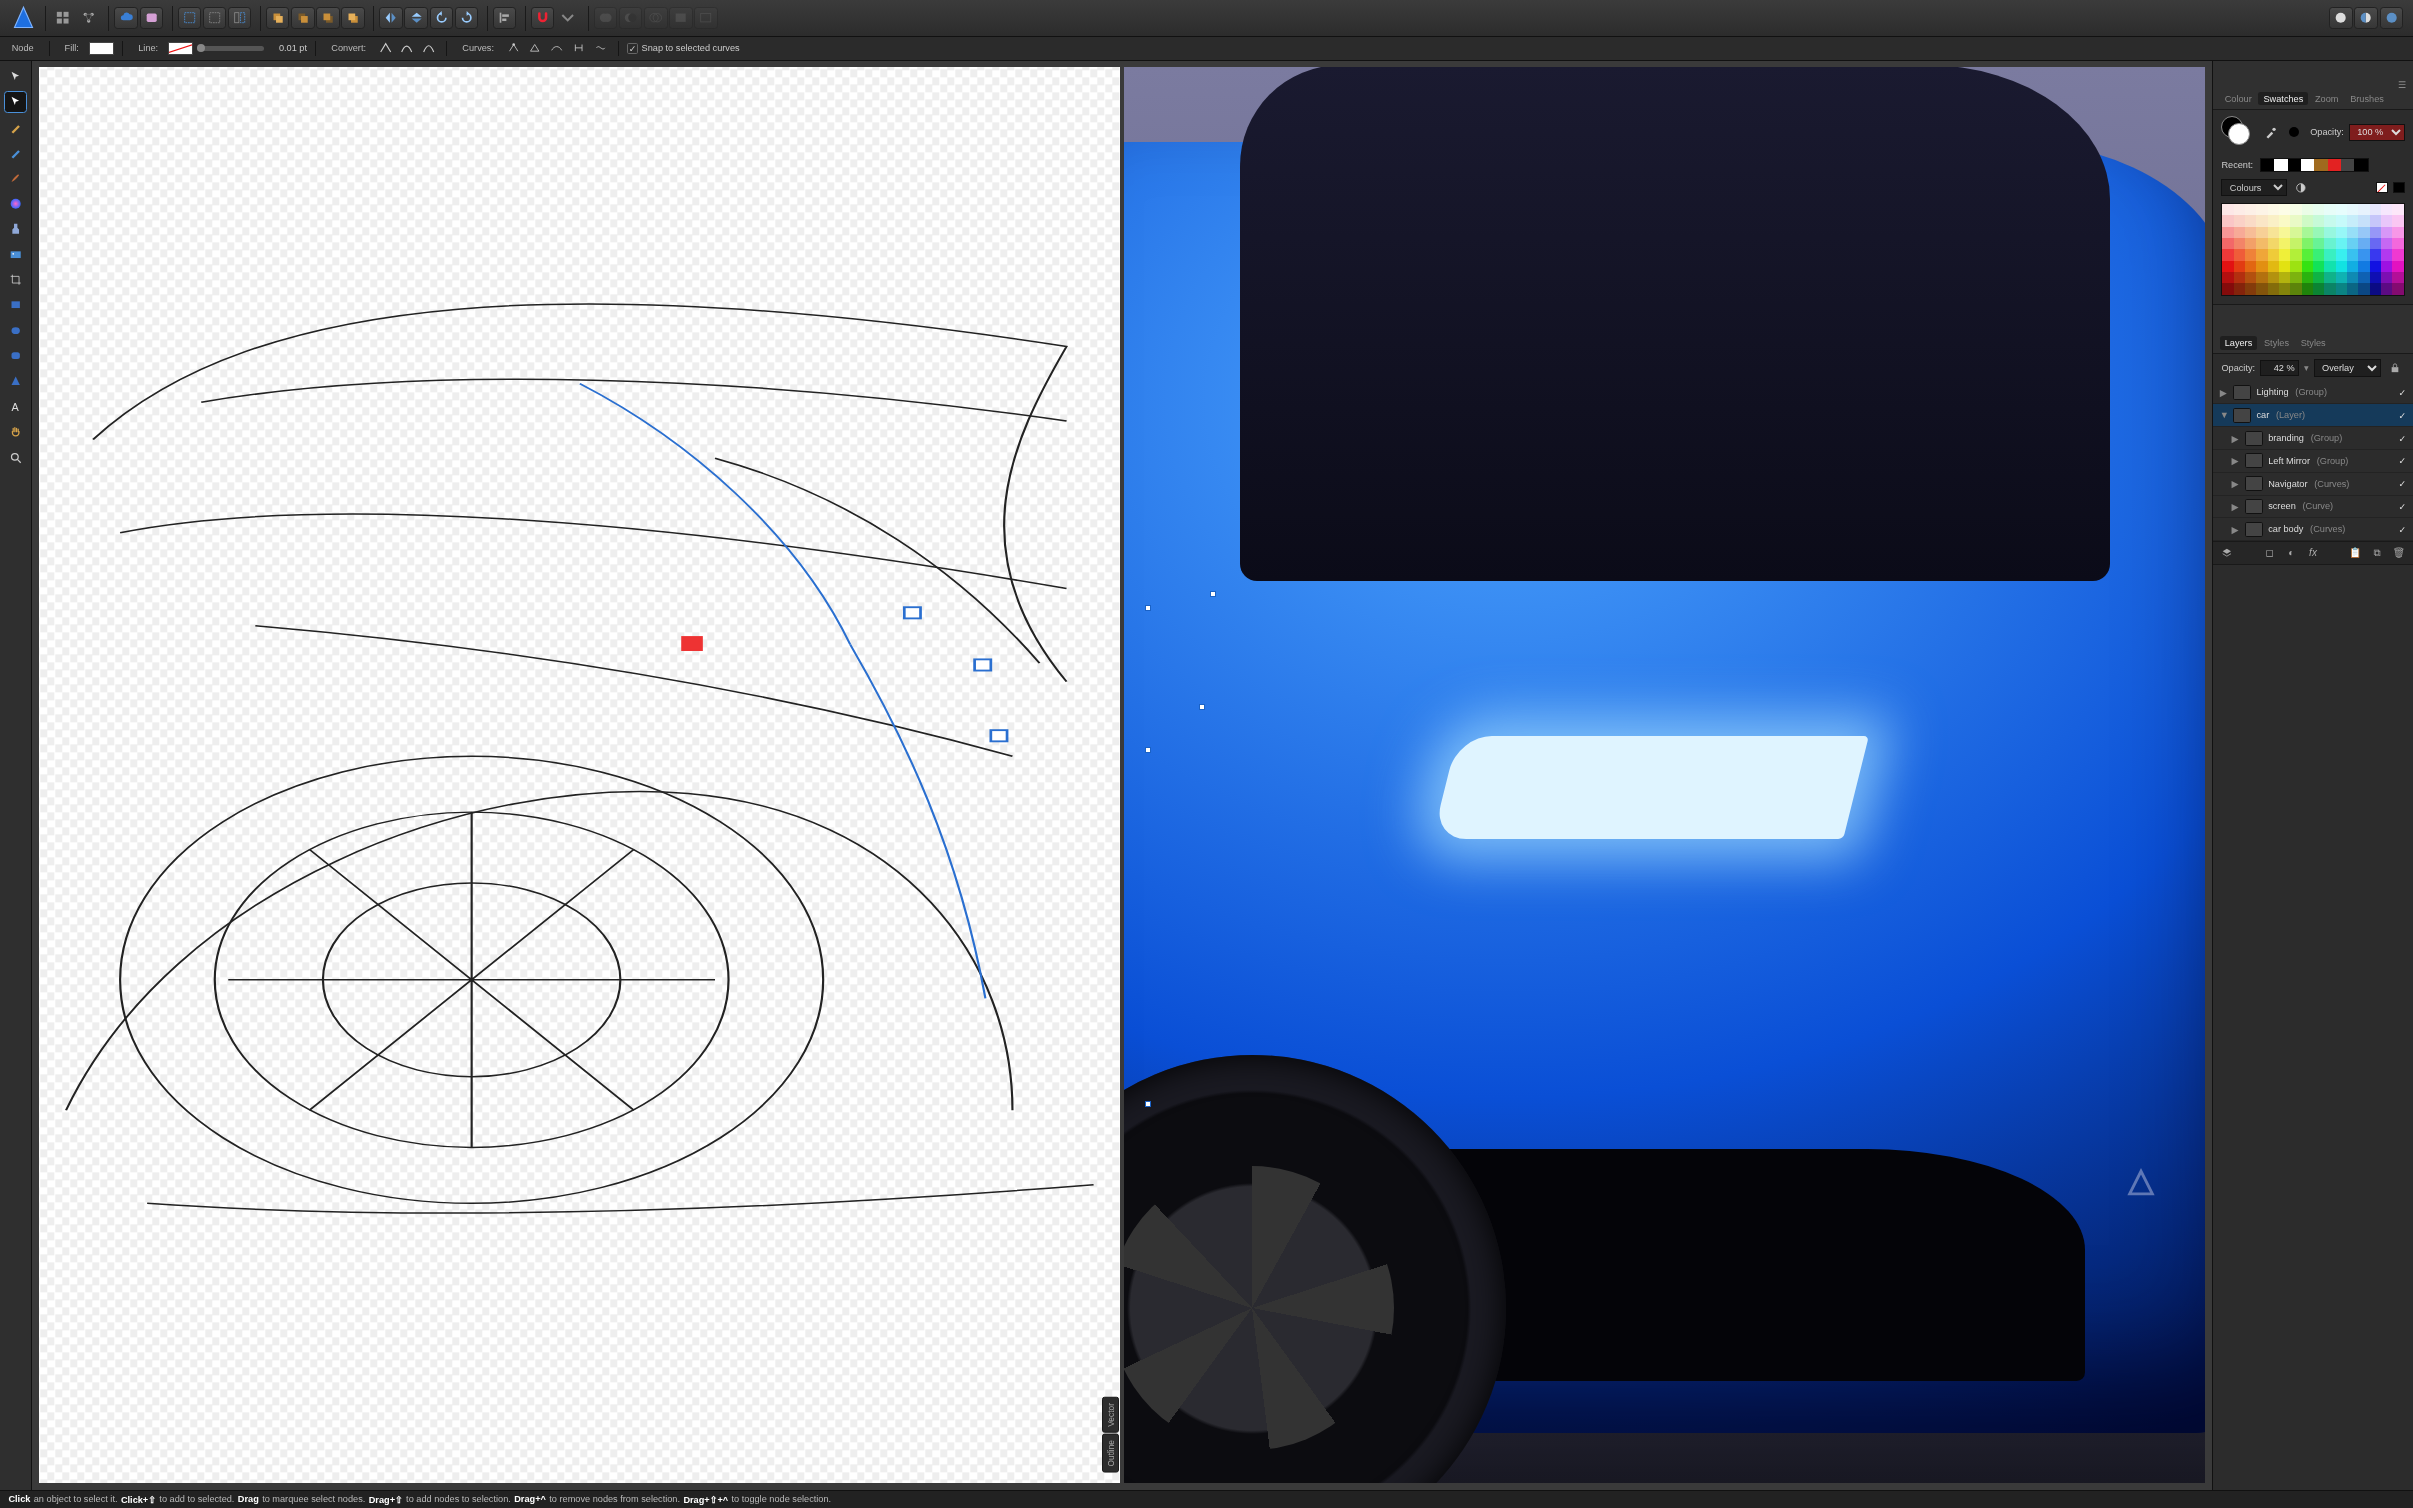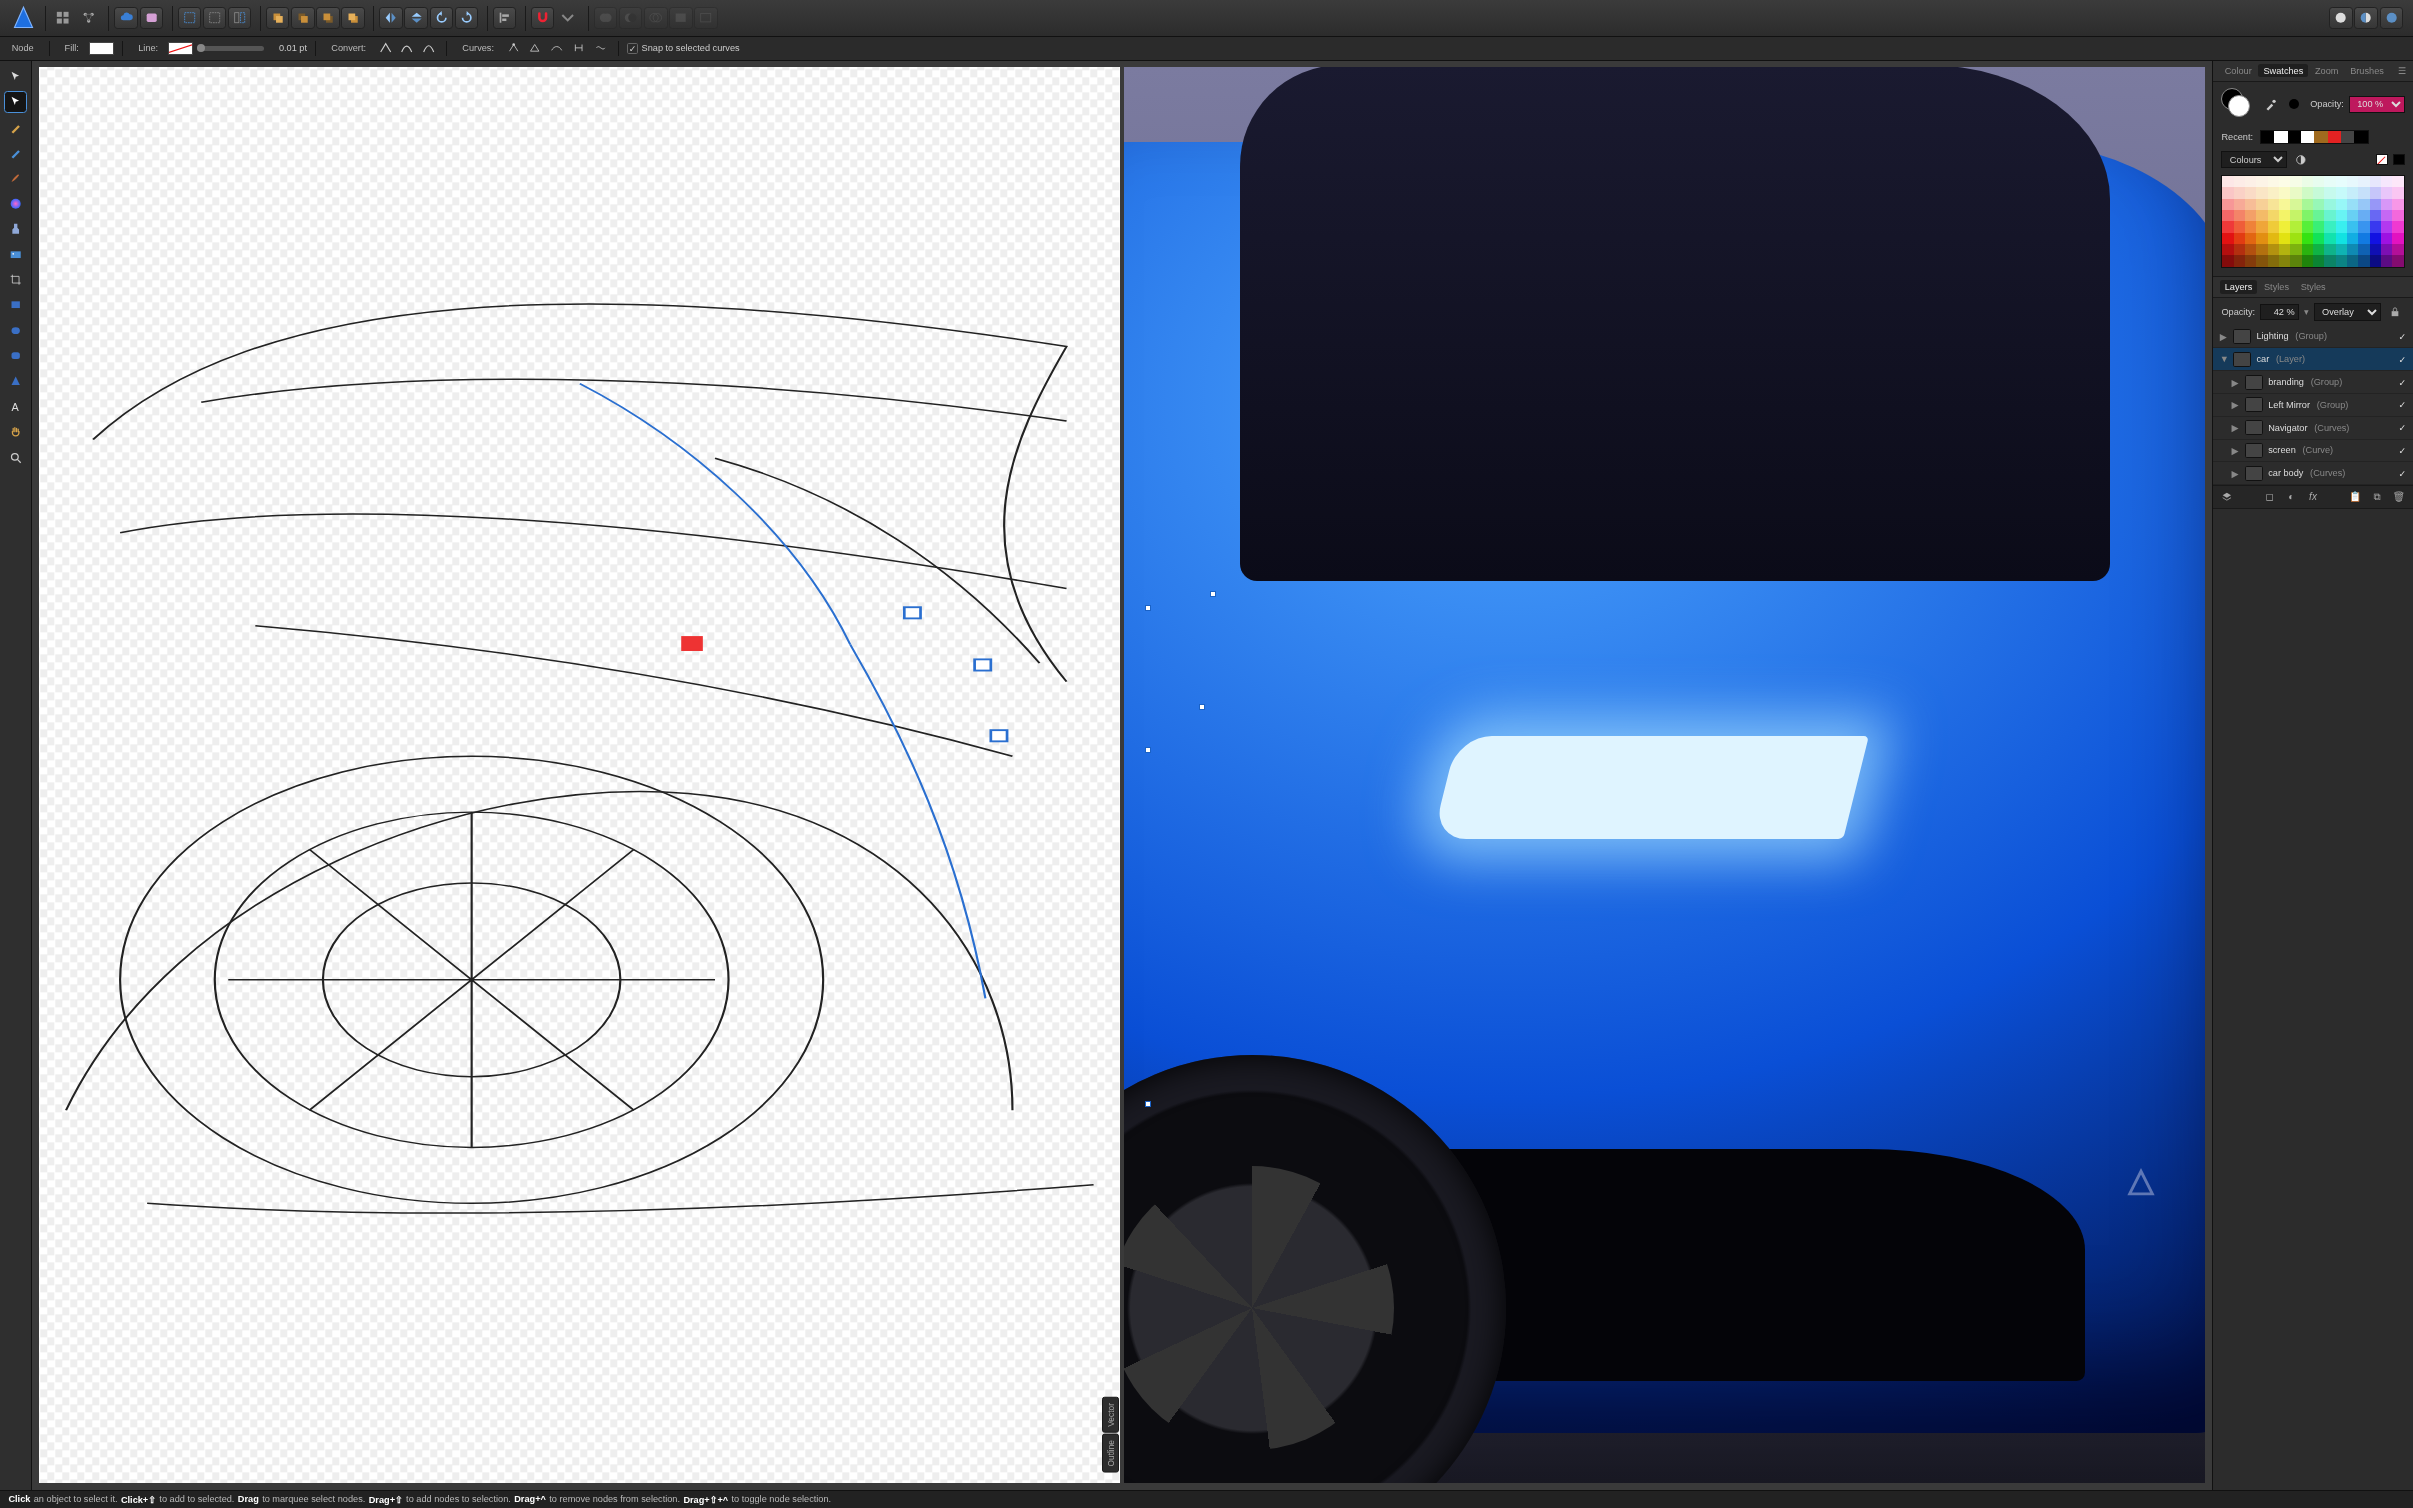--- a/index.html
+++ b/index.html
@@ -59,31 +59,31 @@
 .car-body .brake { position:absolute; left:8%; bottom:3%; width:18%; aspect-ratio:1; background:#7a1515; border-radius:50%; opacity:.5; }
 .car-body .badge { position:absolute; right:6%; bottom:18%; width:34px; height:34px; opacity:.5; }
 .car-body .badge svg { width:100%; height:100%; }
 .ground-shadow { position:absolute; left:0; right:0; bottom:0; height:30%; background: linear-gradient(180deg, transparent, rgba(0,0,0,.6)); }
 .ctrl-pt { position:absolute; width:5.9px; height:5.9px; background:#fff; border:0.8px solid #1a62c6; }
 
 
 .inspector { width: 201px; background:#2c2c2c; border-left:0.8px solid #111; display:flex; flex-direction:column; }
 .panel { border-bottom:0.8px solid #191919; }
 .panel-tabs { display:flex; align-items:center; gap:1.7px; padding: 3.4px 6.7px; background:#303030; border-bottom:0.8px solid #191919; font-size:9.2px; }
-.panel-tab { padding:1.7px 5px; color:#888; cursor:pointer; }
+.panel-tab { padding:1.7px 5px; color:#888; cursor:pointer;margin-top:28px; }
 .panel-tab.active { color:#eee; background:#1f1f1f; border-radius:2.5px; }
 .panel-tabs .burger { margin-left:auto; color:#888; cursor:pointer; }
 
 .swatch-header { display:flex; align-items:center; padding:6.7px 8.4px; gap:8.4px; }
 .dual-circle { position:relative; width:32px; height:32px; }
 .dual-circle .c { position:absolute; width:22px; height:22px; border-radius:50%; border:1.7px solid #888; }
 .dual-circle .c.front { background:#fff; left:6.7px; top:6.7px; }
 .dual-circle .c.back { background:#000; left:0; top:0; }
 .opacity-row { margin-left:auto; display:flex; align-items:center; gap:5px; font-size:9.2px; }
-.opacity-row select { background:#be185d; color:#ddd; border:0.8px solid #111; font-size:9.2px; padding:1.7px 3.4px; }
+.opacity-row select { background:#7f1d1d; color:#ddd; border:0.8px solid #111; font-size:9.2px; padding:1.7px 3.4px; }
 
 .recent-row { display:flex; align-items:center; padding:3.4px 8.4px; gap:6.7px; font-size:9.2px; }
 .chips { display:flex; gap:0; border:0.8px solid #111; }
 .chip { width:13.4px; height:11.7px; }
 
 .swatch-controls { display:flex; align-items:center; padding:3.4px 8.4px; gap:5px; font-size:9.2px; }
 .swatch-controls select { flex:1; background:#1f1f1f; color:#ccc; border:0.8px solid #111; font-size:9.2px; padding:1.7px 3.4px; }
 .mini-sq { width:11.7px; height:11.7px; border:0.8px solid #111; }
 
 .swatch-grid { display:grid; grid-template-columns: repeat(16, 1fr); gap:0; margin:3.4px 8.4px 8.4px; border:0.8px solid #111; }

